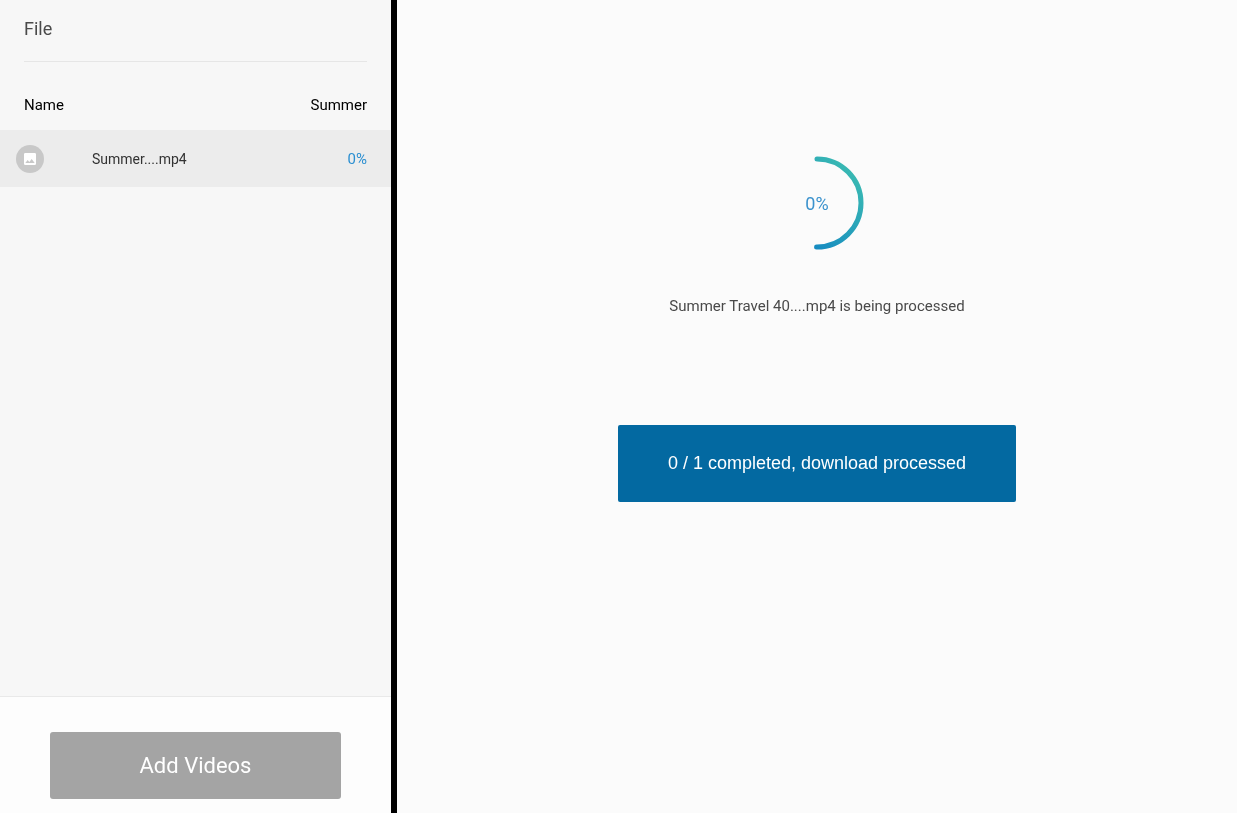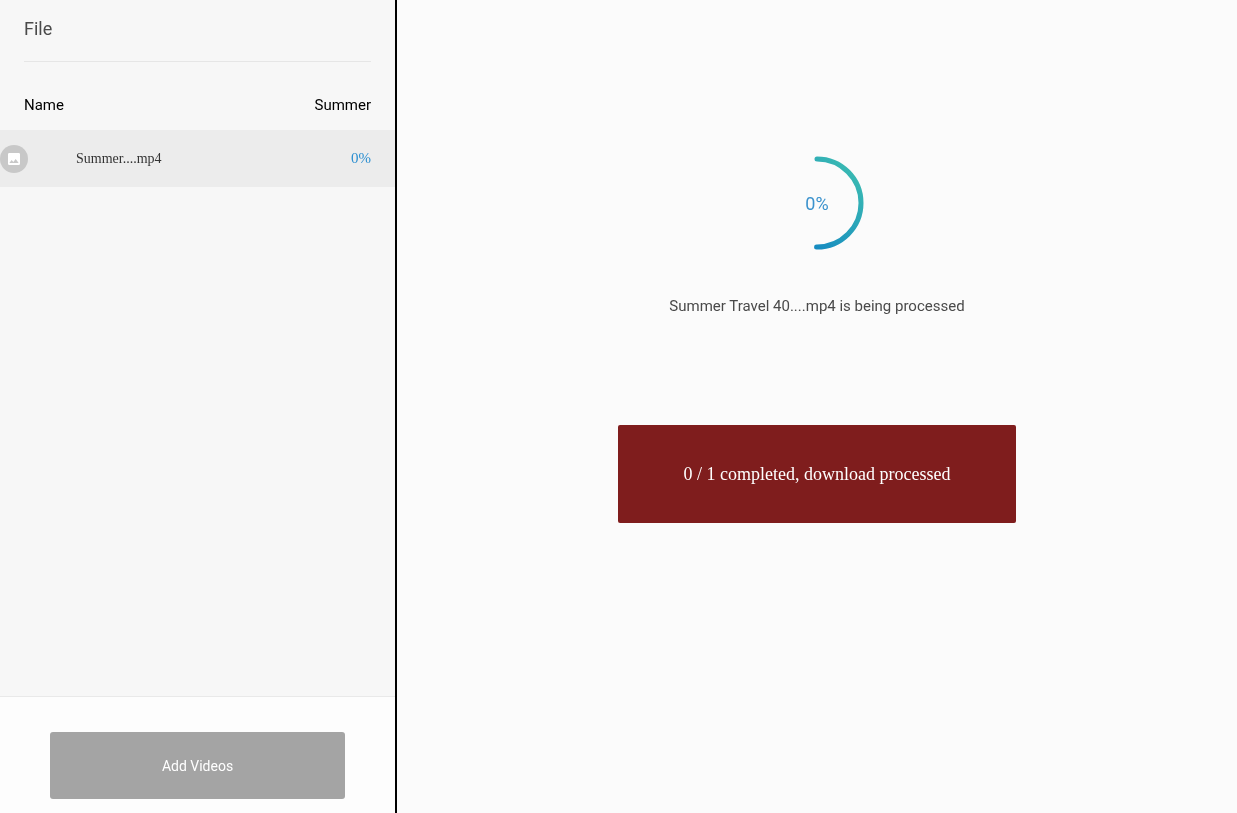--- a/index.html
+++ b/index.html
@@ -14,21 +14,21 @@
       display: flex;
       overflow: hidden;
       background: #fbfbfb;
       color: #444;
     }
     
     .sidebar {
       width: 397px;
       height: 100%;
       background: #f7f7f7;
-      border-right: 2px solid #000000;
+      border-right: 6px solid #000000;
       display: flex;
       flex-direction: column;
       position: relative;
     }
     .sidebar-header {
       padding: 18px 24px 22px 24px;
     }
     .sidebar-title {
       font-size: 18px;
       font-weight: 400;
@@ -43,23 +43,22 @@
       display: flex;
       justify-content: space-between;
       padding: 34px 24px 16px 24px;
       font-size: 15px;
       color: #000000;
     }
     .file-row {
       display: flex;
       align-items: center;
       height: 57px;
-      padding: 0 24px 0 0;
+      padding: 0 24px 0 16px;
       background: #ececec;
-      font-family: Liberation Serif, serif;
     }
     .file-row .row-icon {
       width: 28px;
       height: 28px;
       border-radius: 50%;
       background: #c8c8c8;
       display: flex;
       align-items: center;
       justify-content: center;
       flex-shrink: 0;
@@ -85,21 +84,21 @@
     .sidebar-footer {
       border-top: 1px solid #e9e9e9;
       padding: 35px 50px 14px 50px;
       background: #fdfdfd;
     }
     .add-videos-button {
       width: 100%;
       height: 67px;
       background: #a4a4a4;
       color: #ffffff;
-      font-size: 14px;
+      font-size: 22px;
       font-weight: 400;
       border: none;
       border-radius: 3px;
       cursor: pointer;
       font-family: inherit;
     }
 
     
     .main {
       flex: 1;
@@ -140,29 +139,29 @@
       color: #3b92cd;
     }
     .processing-text {
       margin-top: 46px;
       font-size: 15px;
       color: #4a4a4a;
     }
     .download-button {
       margin-top: 110px;
       width: 398px;
-      height: 98px;
-      background: #7f1d1d;
+      height: 77px;
+      background: #0369a1;
       color: #ffffff;
       font-size: 18px;
       font-weight: 400;
       border: none;
       border-radius: 2px;
       cursor: pointer;
-      font-family: Liberation Serif, serif;
+      font-family: Liberation Sans, sans-serif;
       display: flex;
       align-items: center;
       justify-content: center;
     }
   </style>
 </head>
 <body>
 
 <div class="sidebar">
   <div class="sidebar-header">

